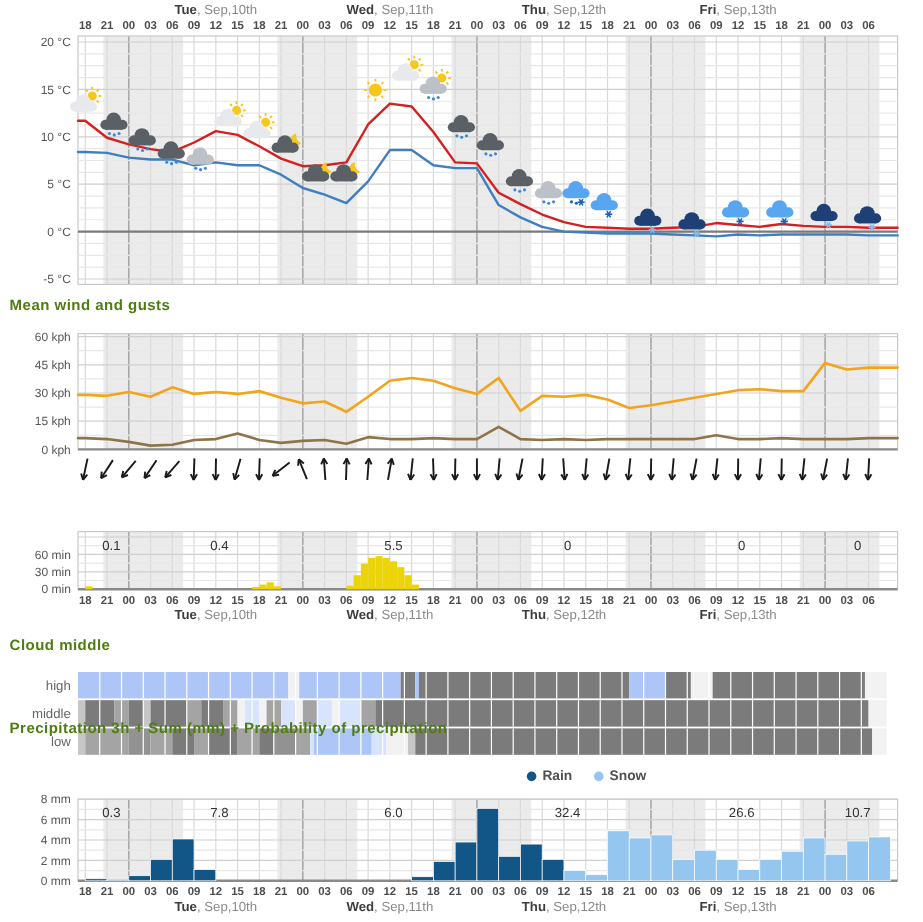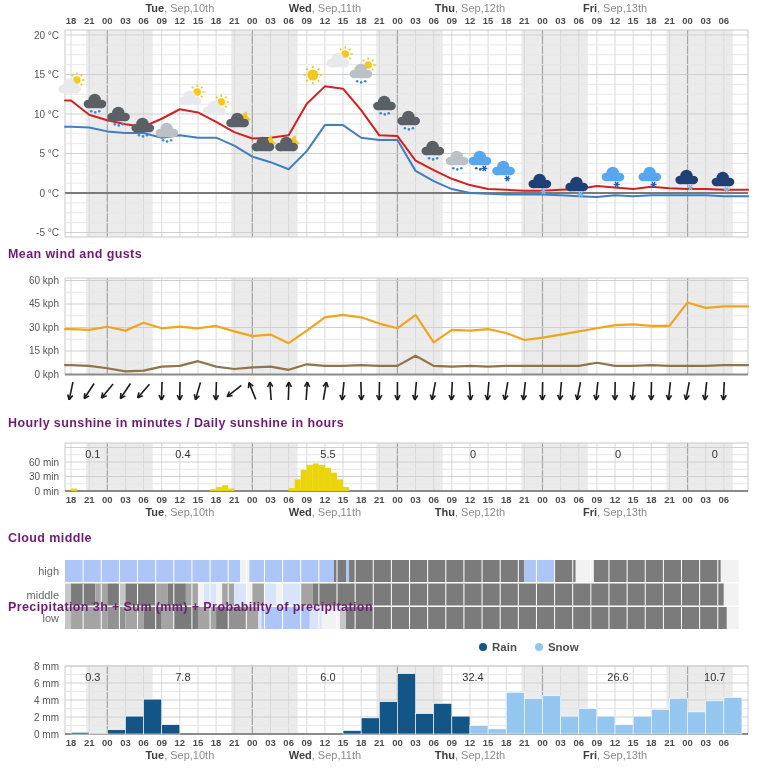--- a/index.html
+++ b/index.html
@@ -1,21 +1,21 @@
 <!DOCTYPE html>
 <html><head>
 <meta charset="utf-8">
 <style>
   html,body{margin:0;padding:0;background:#fff;}
   .stage{position:relative;width:769px;height:768px;background:#fff;overflow:hidden;
          font-family:"Liberation Sans",sans-serif;}
   .stage svg{position:absolute;left:0;top:0;}
-  .panel-title{position:absolute;left:8px;font-size:12.5px;font-weight:bold;color:#701a75;
+  .panel-title{position:absolute;left:8px;font-size:12.5px;font-weight:bold;color:#4d7c0f;
                letter-spacing:.4px;white-space:nowrap;}
-  .legend{position:absolute;top:641px;left:479px;display:flex;gap:18px;align-items:flex-start;}
+  .legend{position:absolute;top:641px;left:439px;display:flex;gap:18px;align-items:flex-start;}
   .legend-item{display:flex;align-items:center;gap:5px;font-size:11.5px;font-weight:bold;color:#4f4f4f;}
   .legend-dot{width:8px;height:8px;border-radius:50%;display:inline-block;}
 </style>
 </head>
 <body>
 
 <div class="stage">
   <svg id="chart" width="769" height="768">
       <rect x="86.15486725663717" y="30" width="66.48672566371681" height="207" fill="#ebebeb"></rect>
       <rect x="231.21681415929203" y="30" width="66.48672566371681" height="207" fill="#ebebeb"></rect>
@@ -1057,21 +1057,20 @@
       <text x="705.6902654867257" y="746" font-size="9.5" fill="#4d4d4d" text-anchor="middle" font-family="&quot;Liberation Sans&quot;,sans-serif" font-weight="bold">03</text>
       <text x="723.8230088495575" y="746" font-size="9.5" fill="#4d4d4d" text-anchor="middle" font-family="&quot;Liberation Sans&quot;,sans-serif" font-weight="bold">06</text>
       <text x="179.8407079646018" y="759" font-size="11" text-anchor="middle" font-family="&quot;Liberation Sans&quot;,sans-serif"><tspan font-weight="bold" fill="#3d3d3d">Tue</tspan><tspan fill="#8a8a8a">, Sep,10th</tspan></text>
       <text x="324.9026548672566" y="759" font-size="11" text-anchor="middle" font-family="&quot;Liberation Sans&quot;,sans-serif"><tspan font-weight="bold" fill="#3d3d3d">Wed</tspan><tspan fill="#8a8a8a">, Sep,11th</tspan></text>
       <text x="469.9646017699115" y="759" font-size="11" text-anchor="middle" font-family="&quot;Liberation Sans&quot;,sans-serif"><tspan font-weight="bold" fill="#3d3d3d">Thu</tspan><tspan fill="#8a8a8a">, Sep,12th</tspan></text>
       <text x="615.0265486725664" y="759" font-size="11" text-anchor="middle" font-family="&quot;Liberation Sans&quot;,sans-serif"><tspan font-weight="bold" fill="#3d3d3d">Fri</tspan><tspan fill="#8a8a8a">, Sep,13th</tspan></text>
     </svg>
 
   <div class="panel-title" style="top:247px">Mean wind and gusts</div>
 
-  <div class="panel-title" style="top:416px">Hourly sunshine in minutes / Daily sunshine in hours</div>
 
   <div class="panel-title" style="top:531px">Cloud middle</div>
 
   <div class="panel-title" style="top:600px">Precipitation 3h + Sum (mm) + Probability of precipitation</div>
 
   <div class="legend">
     <span class="legend-item">
       <span class="legend-dot" style="background: rgb(18, 86, 135);"></span>
       <span>Rain</span>
     </span>

